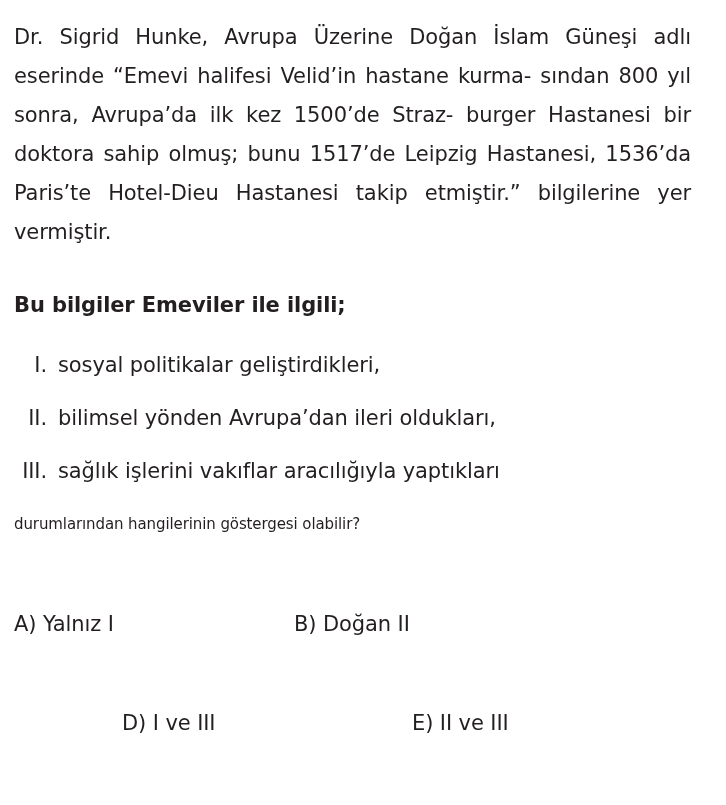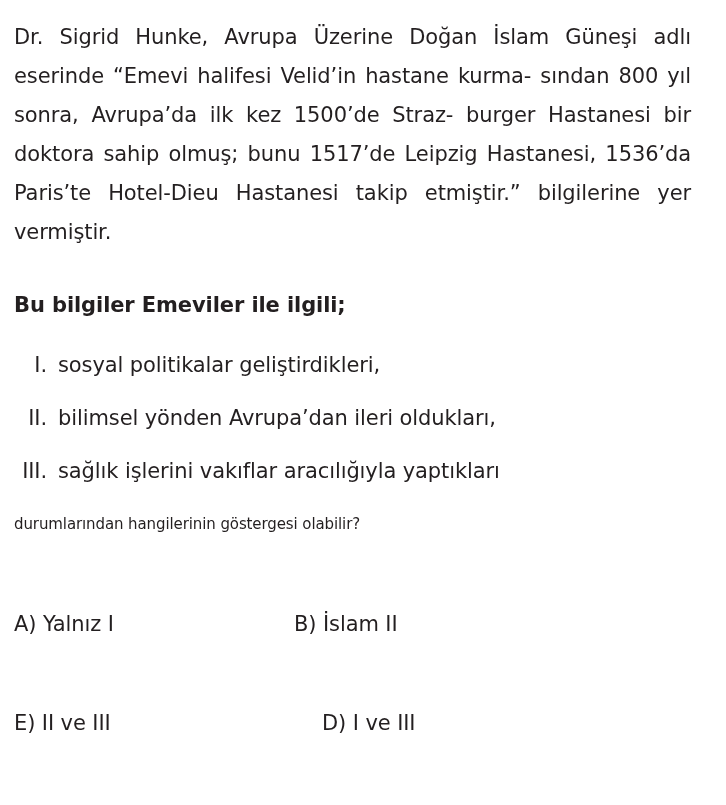--- a/index.html
+++ b/index.html
@@ -124,21 +124,21 @@
       <span class="roman-num">III.</span>
       <span class="roman-text">sağlık işlerini vakıflar aracılığıyla yaptıkları</span>
     </li>
   </ul>
 
   <p class="question">durumlarından hangilerinin göstergesi olabilir?</p>
 
   <div class="choices">
     <div class="choice-row row1">
       <span class="choice c1">A) Yalnız I</span>
-      <span class="choice c2">B) İslam II</span>
+      <span class="choice c2">B) Doğan II</span>
     </div>
     <div class="choice-row row2">
+      <span class="choice c4">D) I ve III</span>
       <span class="choice c5">E) II ve III</span>
-      <span class="choice c4">D) I ve III</span>
     </div>
   </div>
 
 </div>
 
 </body></html>

